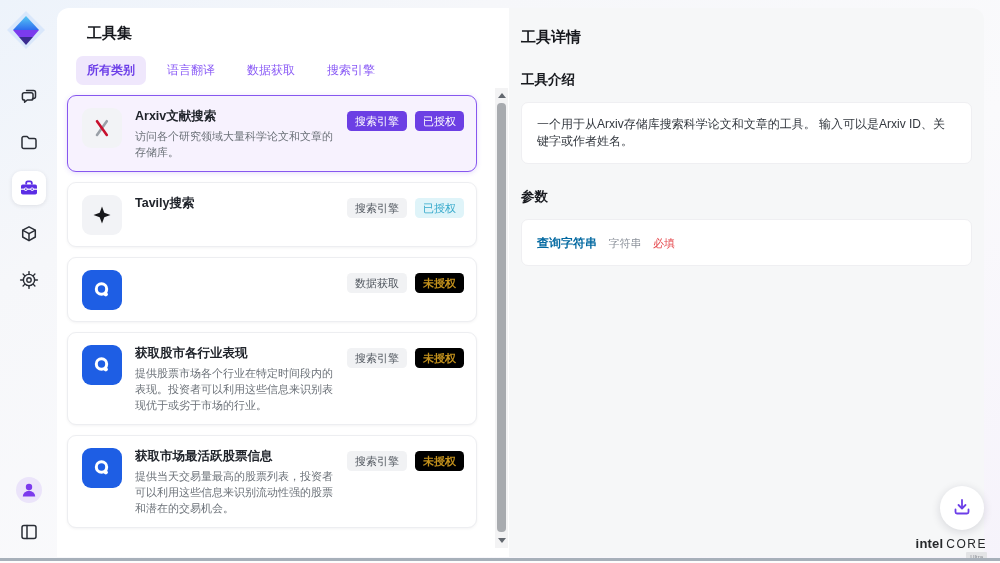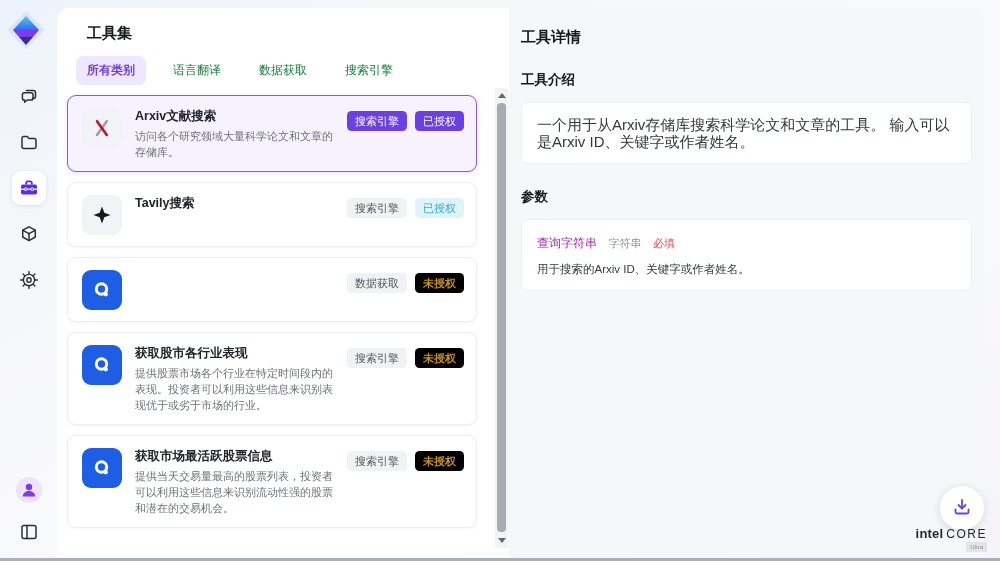--- a/index.html
+++ b/index.html
@@ -19,22 +19,22 @@
   .rail-item { width:34px; height:34px; border:none; background:transparent; border-radius:9px;
     display:flex; align-items:center; justify-content:center; padding:0; cursor:pointer; }
   .rail-item.active { background:#ffffff; box-shadow:0 1px 4px rgba(25,28,45,.10); }
   .rail-icon { display:flex; align-items:center; justify-content:center; }
   .rail-bottom { position:absolute; bottom:14px; left:0; width:57px; display:flex; flex-direction:column; align-items:center; gap:8px; }
 
   
   .list-panel { position:absolute; left:57px; top:8px; width:452px; height:549px;
     background:#ffffff; border-radius:12px 0 0 0; overflow:hidden; }
   .list-title { margin:16px 0 0 30px; font-size:15px; font-weight:700; color:#17191E; }
-  .tabs { margin:13px 0 0 19px; display:flex; gap:16px; align-items:center; }
-  .tab { font-size:12px; color:#15803d; padding:6px 11px; border-radius:7px; background:transparent; border:none; cursor:pointer; }
+  .tabs { margin:13px 0 0 19px; display:flex; gap:10px; align-items:center; }
+  .tab { font-size:12px; color:#8b5cf6; padding:6px 11px; border-radius:7px; background:transparent; border:none; cursor:pointer; }
   .tab.active { background:#EFE7FC; color:#6C3EE8; font-weight:700; }
   .cards { margin:10px 32px 0 10px; display:flex; flex-direction:column; gap:10px; }
   .card { display:flex; gap:13px; padding:12px 12px 11px 14px; background:#fff;
     border:1px solid #EDEEF1; border-radius:9px; box-shadow:0 1px 3px rgba(22,26,44,.05); cursor:pointer; }
   .card.selected { background:#F7F2FE; border:1.5px solid #8757EF; box-shadow:0 1px 5px rgba(108,62,232,.18); }
   .card-icon { width:40px; height:40px; border-radius:9px; background:#F2F3F6; flex:none;
     display:flex; align-items:center; justify-content:center; }
   .card-icon.blue { background:#1E5EE4; }
   .card-body { width:234px; }
   .card-title { margin:0; font-size:12.5px; font-weight:700; color:#20242B; line-height:17px; }
@@ -53,32 +53,32 @@
   .sb-up   { top:5px;    border-bottom:5px solid #63686F; }
   .sb-down { bottom:5px; border-top:5px solid #63686F; }
   .sb-thumb { position:absolute; left:2px; width:9px; top:15px; bottom:16px; background:#A8ABAF; border-radius:4px; }
 
   
   .detail-panel { position:absolute; left:509px; right:16px; top:8px; height:549px; box-sizing:border-box;
     background:#F6F7F8; border-radius:0 12px 0 0; padding:20px 12px 0 12px; }
   .detail-title { margin:0; font-size:15px; font-weight:700; color:#17191E; }
   .detail-sub { margin:24px 0 0 0; font-size:13.5px; font-weight:700; color:#17191E; }
   .intro-card { background:#fff; border:1px solid #EFEFF2; border-radius:7px; padding:13px 15px;
-    margin-top:13px; font-size:15px; color:#33383F; line-height:17px; }
+    margin-top:13px; font-size:12px; color:#33383F; line-height:17px; }
   .param-card { background:#fff; border:1px solid #EFEFF2; border-radius:7px; padding:13px 15px; margin-top:13px; }
-  .param-name { font-size:12px; font-weight:400; color:#a21caf; }
+  .param-name { font-size:12px; font-weight:700; color:#0369a1; }
   .param-type { font-size:11px; color:#8A9099; margin-left:7px; }
   .param-required { font-size:11px; color:#E5484D; margin-left:7px; }
   .param-desc { margin:9px 0 0 0; font-size:11.5px; color:#33383F; line-height:16px; }
 
   
   .fab { position:absolute; right:16px; bottom:33px; width:44px; height:44px; border-radius:50%;
     background:#fff; border:none; box-shadow:0 2px 10px rgba(20,24,45,.14);
     display:flex; align-items:center; justify-content:center; cursor:pointer; }
-  .intel { position:absolute; right:13px; bottom:11px; color:#26282B; }
+  .intel { position:absolute; right:13px; bottom:1px; color:#26282B; }
   .intel-row { display:flex; align-items:baseline; gap:3px; }
   .intel-name { font-size:13px; font-weight:700; letter-spacing:.2px; }
   .intel-core { font-size:12px; font-weight:400; letter-spacing:1.5px; }
   .intel-badge { float:right; margin-top:1px; background:#E3E4E6; color:#8D9096;
     font-size:6px; line-height:8px; padding:1px 4px; border-radius:1px; }
 
   .window-edge { position:absolute; left:0; right:0; bottom:2px; height:3px; background:#A7B0BA; }
   .window-edge-under { position:absolute; left:0; right:0; bottom:0; height:2px; background:#FDFDFD; }
 </style>
 </head>
@@ -272,21 +272,20 @@
     <div class="intro-card">
       <span>一个用于从Arxiv存储库搜索科学论文和文章的工具。 输入可以是Arxiv ID、关键字或作者姓名。</span>
     </div>
     <h3 class="detail-sub">参数</h3>
     <div class="param-card">
       <div>
         <span class="param-name">查询字符串</span>
         <span class="param-type">字符串</span>
         <span class="param-required">必填</span>
       </div>
-      <p class="param-desc">用于搜索的Arxiv ID、关键字或作者姓名。</p>
     </div>
   </section>
 
   <button class="fab">
     <span>
       <svg width="22" height="22" viewBox="0 0 22 22" fill="none" stroke="#6C3EE8" stroke-width="1.8" stroke-linecap="round" stroke-linejoin="round">
         <path d="M11 4 v8"></path>
           <path d="M7.5 9 L11 12.5 L14.5 9"></path>
         <path d="M4.5 13.5 v2.5 a1.5 1.5 0 0 0 1.5 1.5 h10 a1.5 1.5 0 0 0 1.5 -1.5 v-2.5"></path>
       </svg>

